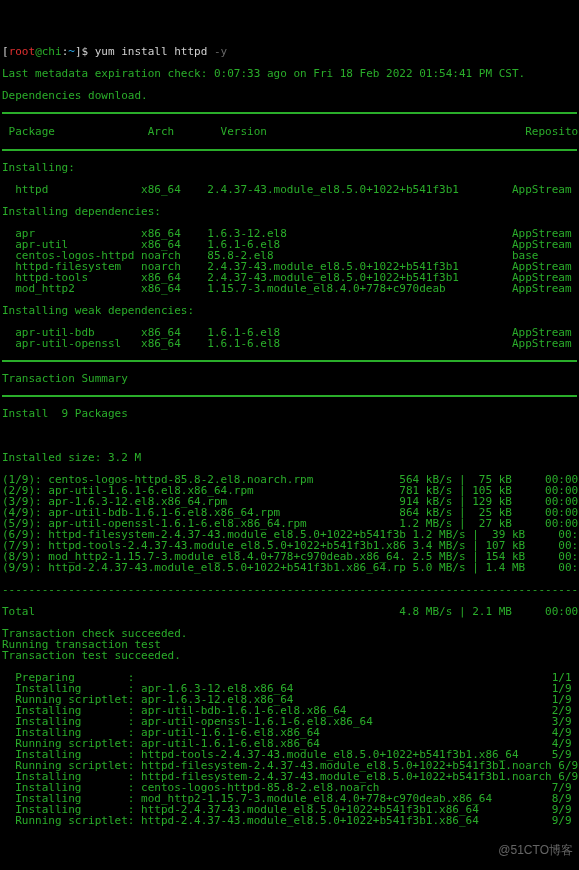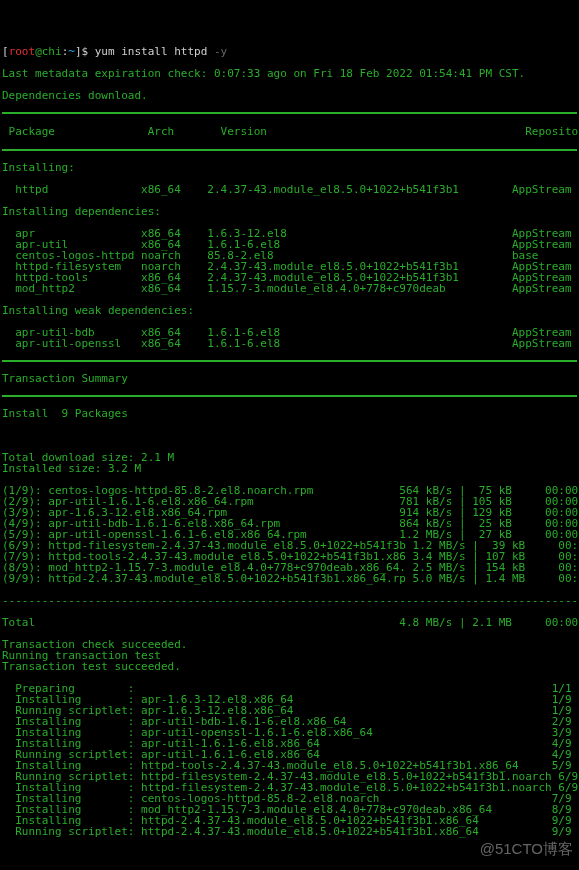--- a/index.html
+++ b/index.html
@@ -22,21 +22,21 @@
     .prompt-bracket { color: #d0d0d0; }
     .cmd { color: #d0d0d0; }
     .opt { color: #666; }
     .hdr-row { border-top: 2px solid #2aad2a; border-bottom: 2px solid #2aad2a; padding: 1px 0; }
     .sep-line { border-top: 2px solid #2aad2a; height: 0; }
     .watermark {
       position: absolute;
       right: 6px;
       bottom: 14px;
       color: rgba(200,200,200,0.5);
-      font-size: 15px;
+      font-size: 12px;
       font-family: sans-serif;
     }
   </style>
 </head>
 <body>
 
 
 
 <div class="ln"><span class="prompt-bracket">[</span><span class="prompt-user">root</span><span>@</span><span>chi</span><span class="prompt-bracket">:</span><span class="prompt-path">~</span><span class="prompt-bracket">]</span><span class="cmd">$ yum install httpd </span><span class="opt">-y</span></div>
 <div class="ln">Last metadata expiration check: 0:07:33 ago on Fri 18 Feb 2022 01:54:41 PM CST.</div>
@@ -48,21 +48,21 @@
 <div id="pkgs_main"><div class="ln">  httpd              x86_64    2.4.37-43.module_el8.5.0+1022+b541f3b1        AppStream    1.4 M</div></div>
 <div class="ln">Installing dependencies:</div>
 <div id="pkgs_deps"><div class="ln">  apr                x86_64    1.6.3-12.el8                                  AppStream    129 k</div><div class="ln">  apr-util           x86_64    1.6.1-6.el8                                   AppStream    105 k</div><div class="ln">  centos-logos-httpd noarch    85.8-2.el8                                    base          75 k</div><div class="ln">  httpd-filesystem   noarch    2.4.37-43.module_el8.5.0+1022+b541f3b1        AppStream     39 k</div><div class="ln">  httpd-tools        x86_64    2.4.37-43.module_el8.5.0+1022+b541f3b1        AppStream    107 k</div><div class="ln">  mod_http2          x86_64    1.15.7-3.module_el8.4.0+778+c970deab          AppStream    154 k</div></div>
 <div class="ln">Installing weak dependencies:</div>
 <div id="pkgs_weak"><div class="ln">  apr-util-bdb       x86_64    1.6.1-6.el8                                   AppStream     25 k</div><div class="ln">  apr-util-openssl   x86_64    1.6.1-6.el8                                   AppStream     27 k</div></div>
 <div class="sep-line"></div>
 <div class="ln">Transaction Summary</div>
 <div class="sep-line"></div>
 <div class="ln">Install  9 Packages</div>
 <div class="ln"> </div>
-<div id="totals"><div class="ln">Total download size: 2.1 M</div><div class="ln">Installed size: 3.2 M</div></div>
+<div id="totals"><div class="ln">Installed size: 3.2 M</div></div>
 <div id="downloads"><div class="ln">(1/9): centos-logos-httpd-85.8-2.el8.noarch.rpm             564 kB/s |  75 kB     00:00</div><div class="ln">(2/9): apr-util-1.6.1-6.el8.x86_64.rpm                      781 kB/s | 105 kB     00:00</div><div class="ln">(3/9): apr-1.6.3-12.el8.x86_64.rpm                          914 kB/s | 129 kB     00:00</div><div class="ln">(4/9): apr-util-bdb-1.6.1-6.el8.x86_64.rpm                  864 kB/s |  25 kB     00:00</div><div class="ln">(5/9): apr-util-openssl-1.6.1-6.el8.x86_64.rpm              1.2 MB/s |  27 kB     00:00</div><div class="ln">(6/9): httpd-filesystem-2.4.37-43.module_el8.5.0+1022+b541f3b 1.2 MB/s |  39 kB     00:00</div><div class="ln">(7/9): httpd-tools-2.4.37-43.module_el8.5.0+1022+b541f3b1.x86 3.4 MB/s | 107 kB     00:00</div><div class="ln">(8/9): mod_http2-1.15.7-3.module_el8.4.0+778+c970deab.x86_64. 2.5 MB/s | 154 kB     00:00</div><div class="ln">(9/9): httpd-2.4.37-43.module_el8.5.0+1022+b541f3b1.x86_64.rp 5.0 MB/s | 1.4 MB     00:00</div></div>
 <div class="ln">--------------------------------------------------------------------------------------------</div>
 <div class="ln">Total                                                       4.8 MB/s | 2.1 MB     00:00</div>
 <div id="txn_steps"><div class="ln">Transaction check succeeded.</div><div class="ln">Running transaction test</div><div class="ln">Transaction test succeeded.</div></div>
 <div id="actions"><div class="ln">  Preparing        :                                                               1/1</div><div class="ln">  Installing       : apr-1.6.3-12.el8.x86_64                                       1/9</div><div class="ln">  Running scriptlet: apr-1.6.3-12.el8.x86_64                                       1/9</div><div class="ln">  Installing       : apr-util-bdb-1.6.1-6.el8.x86_64                               2/9</div><div class="ln">  Installing       : apr-util-openssl-1.6.1-6.el8.x86_64                           3/9</div><div class="ln">  Installing       : apr-util-1.6.1-6.el8.x86_64                                   4/9</div><div class="ln">  Running scriptlet: apr-util-1.6.1-6.el8.x86_64                                   4/9</div><div class="ln">  Installing       : httpd-tools-2.4.37-43.module_el8.5.0+1022+b541f3b1.x86_64     5/9</div><div class="ln">  Running scriptlet: httpd-filesystem-2.4.37-43.module_el8.5.0+1022+b541f3b1.noarch 6/9</div><div class="ln">  Installing       : httpd-filesystem-2.4.37-43.module_el8.5.0+1022+b541f3b1.noarch 6/9</div><div class="ln">  Installing       : centos-logos-httpd-85.8-2.el8.noarch                          7/9</div><div class="ln">  Installing       : mod_http2-1.15.7-3.module_el8.4.0+778+c970deab.x86_64         8/9</div><div class="ln">  Installing       : httpd-2.4.37-43.module_el8.5.0+1022+b541f3b1.x86_64           9/9</div><div class="ln">  Running scriptlet: httpd-2.4.37-43.module_el8.5.0+1022+b541f3b1.x86_64           9/9</div></div>
 
 
 
 
 

